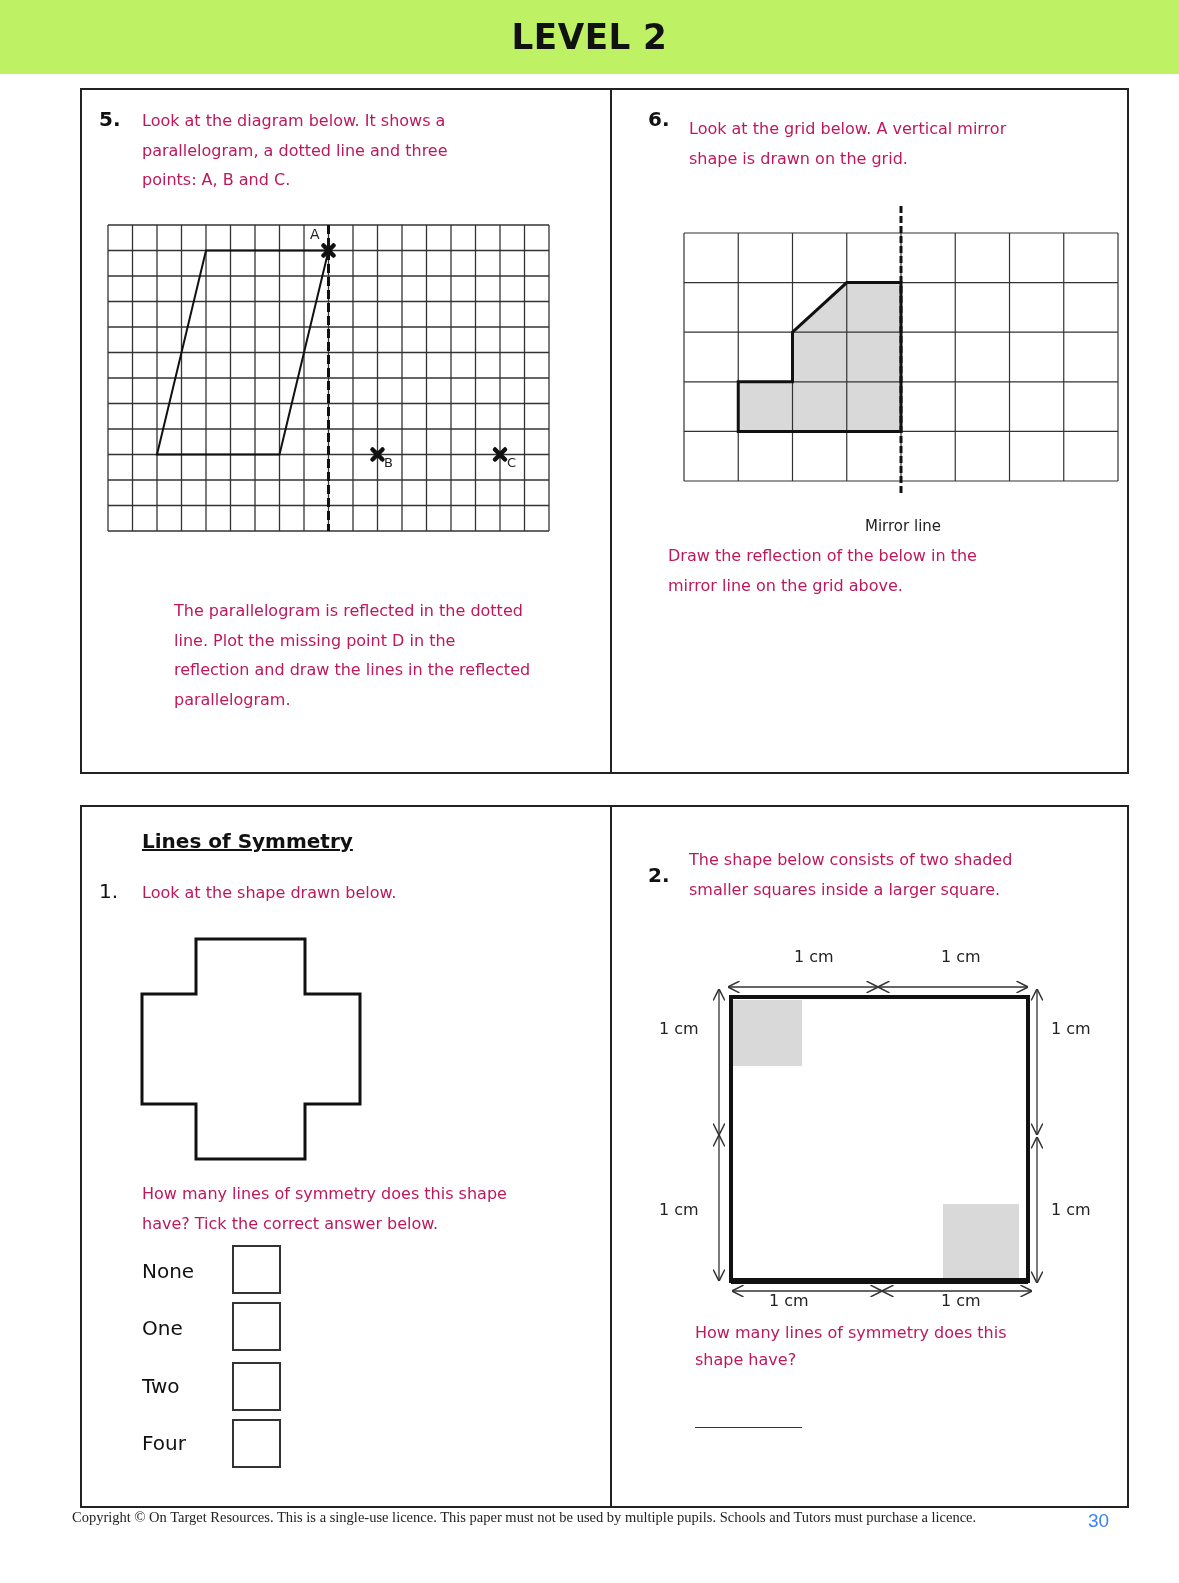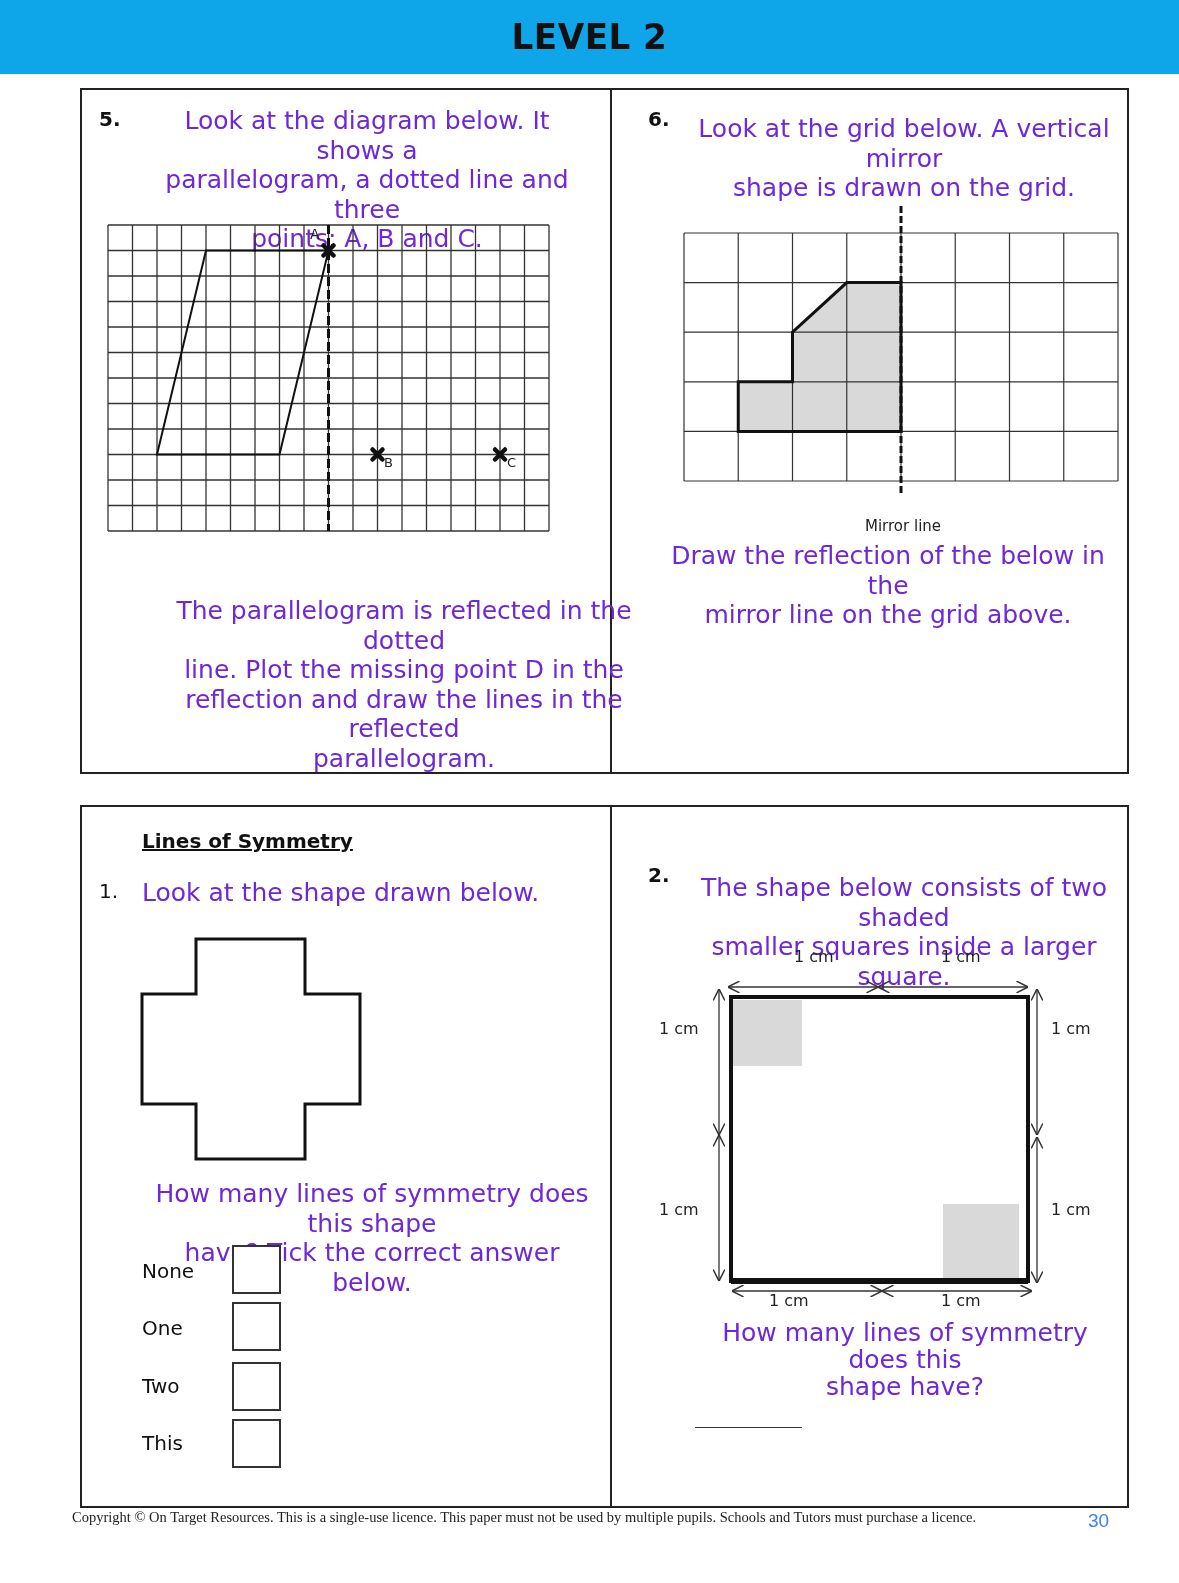--- a/index.html
+++ b/index.html
@@ -1,22 +1,22 @@
 <!DOCTYPE html>
 <html><head>
 <meta charset="utf-8">
 <style>
   * { margin:0; padding:0; box-sizing:border-box; }
   html, body { width:1179px; height:1583px; background:#ffffff; overflow:hidden; }
   body { position:relative; font-family:"DejaVu Sans", "Liberation Sans", sans-serif; color:#111; }
-  .header { position:absolute; left:0; top:0; width:1179px; height:74px; background:#0ea5e9; }
+  .header { position:absolute; left:0; top:0; width:1179px; height:74px; background:#bef264; }
   .header h1 { position:absolute; left:0; width:1179px; top:16px; text-align:center; font-size:36px; font-weight:bold; letter-spacing:0.5px; transform:scaleX(0.95); }
   .panel { position:absolute; border:2px solid #222; }
   .divider { position:absolute; width:2px; background:#222; }
-  .txt { position:absolute; font-size:25px; line-height:29.5px; color:#6d28d9;text-align:center; }
+  .txt { position:absolute; font-size:16px; line-height:29.5px; color:#be185d; }
   .qnum { position:absolute; font-size:20px; font-weight:bold; color:#111; }
   .small { position:absolute; font-size:15px; color:#222; }
   .heading { position:absolute; font-size:20px; font-weight:bold; text-decoration:underline; }
   svg { position:absolute; overflow:visible; }
   .tickbox { position:absolute; width:49px; height:49px; border:2px solid #333; background:#fff; }
   .optlabel { position:absolute; font-size:20px; }
   .answer-line { position:absolute; width:107px; border-bottom:1.5px solid #333; height:1px; }
   .footer { position:absolute; left:72px; top:1509px; font-family:"Liberation Serif", serif; font-size:14.5px; color:#222; }
   .pagenum { position:absolute; left:1088px; top:1510px; font-family:"Liberation Sans", sans-serif; font-size:19px; color:#3b82f6; }
 </style>
@@ -139,25 +139,25 @@
   <div>How many lines of symmetry does this shape</div>
   <div>have?  Tick the correct answer below.</div>
 </div>
 
 <div class="optlabel" style="left:142px; top:1259px;">None</div>
 <div class="tickbox" style="left:232px; top:1245px;"></div>
 <div class="optlabel" style="left:142px; top:1316px;">One</div>
 <div class="tickbox" style="left:232px; top:1302px;"></div>
 <div class="optlabel" style="left:142px; top:1374px;">Two</div>
 <div class="tickbox" style="left:232px; top:1362px;"></div>
-<div class="optlabel" style="left:142px; top:1431px;">This</div>
+<div class="optlabel" style="left:142px; top:1431px;">Four</div>
 <div class="tickbox" style="left:232px; top:1419px;"></div>
 
 <div class="qnum" style="left:648px; top:863px;">2.</div>
-<div class="txt" style="left:689px; top:873px; width:430px;">
+<div class="txt" style="left:689px; top:845px; width:430px;">
   <div>The shape below consists of two shaded</div>
   <div>smaller squares inside a larger square.</div>
 </div>
 
 <svg style="left:700px; top:970px;" width="360" height="340">
   <defs>
     <marker id="arr" viewBox="0 0 10 10" refX="9" refY="5" markerWidth="9" markerHeight="9" orient="auto-start-reverse">
       <path d="M0,0 L10,5 L0,10" fill="none" stroke="#333" stroke-width="1.3"></path>
     </marker>
   </defs>

